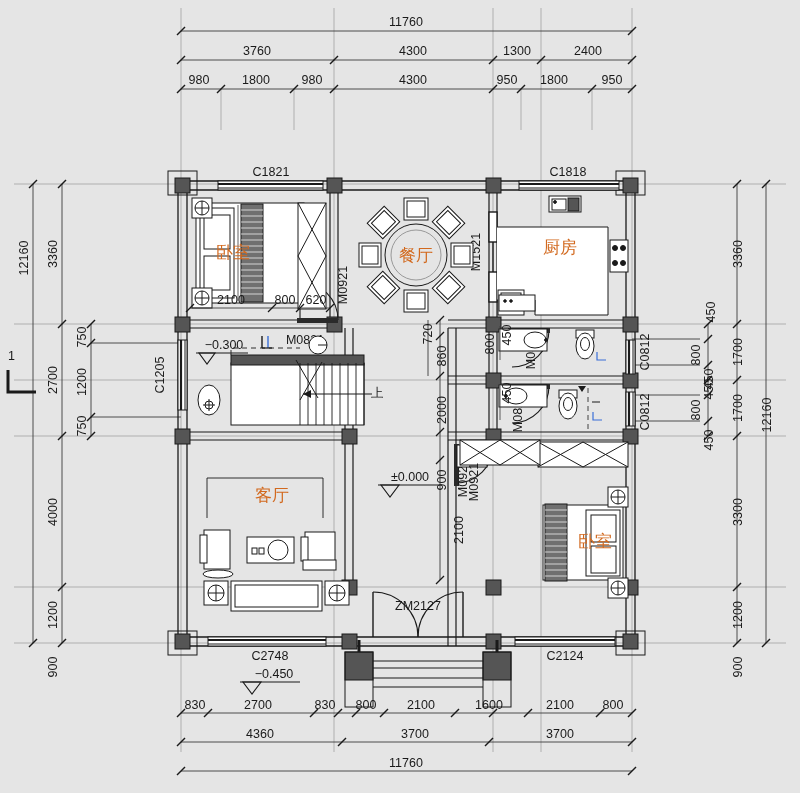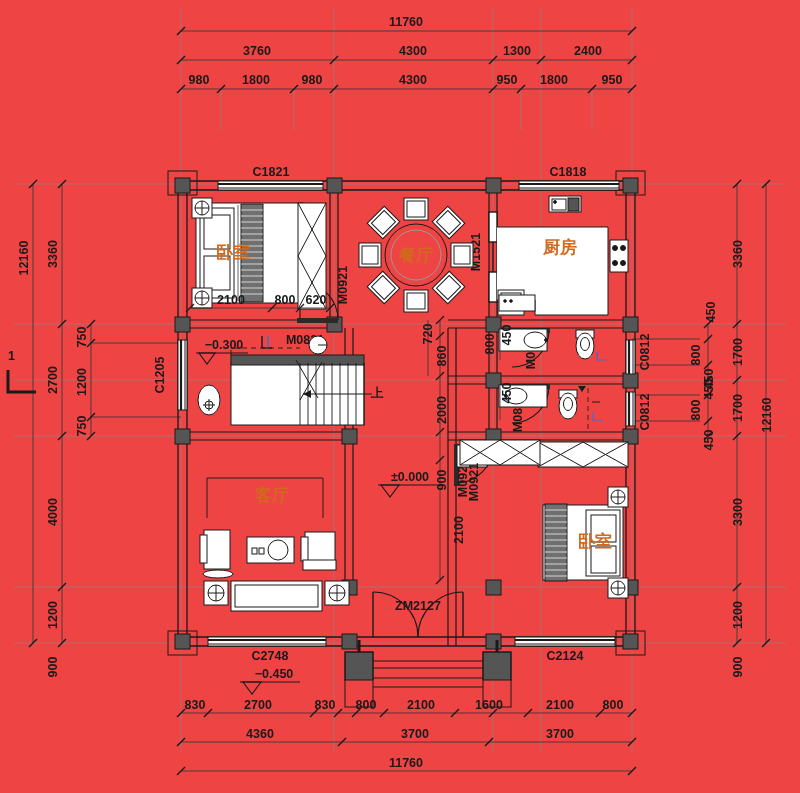--- a/index.html
+++ b/index.html
@@ -1,17 +1,17 @@
 <!DOCTYPE html>
 <html><head>
 <meta charset="utf-8">
 <style>
   html,body{margin:0;padding:0;background:#ffffff;}
   body{width:800px;height:793px;font-family:"Liberation Sans",sans-serif;overflow:hidden;}
-  #stage{position:relative;width:800px;height:793px;background:#ef4444;font-weight:bold;}
+  #stage{position:relative;width:800px;height:793px;background:#e5e5e5;}
   svg{position:absolute;left:0;top:0;}
   .dimtxt{font-family:"Liberation Sans",sans-serif;font-size:12.5px;fill:#1a1a1a;}
   .roomtxt{font-family:"DejaVu Sans",sans-serif;font-size:17px;fill:#d2691e;}
   .codetxt{font-family:"Liberation Sans",sans-serif;font-size:12.5px;fill:#1a1a1a;}
   .lvltxt{font-family:"Liberation Sans",sans-serif;font-size:12.5px;fill:#1a1a1a;}
 </style>
 </head>
 <body>
 
 <div id="stage">

